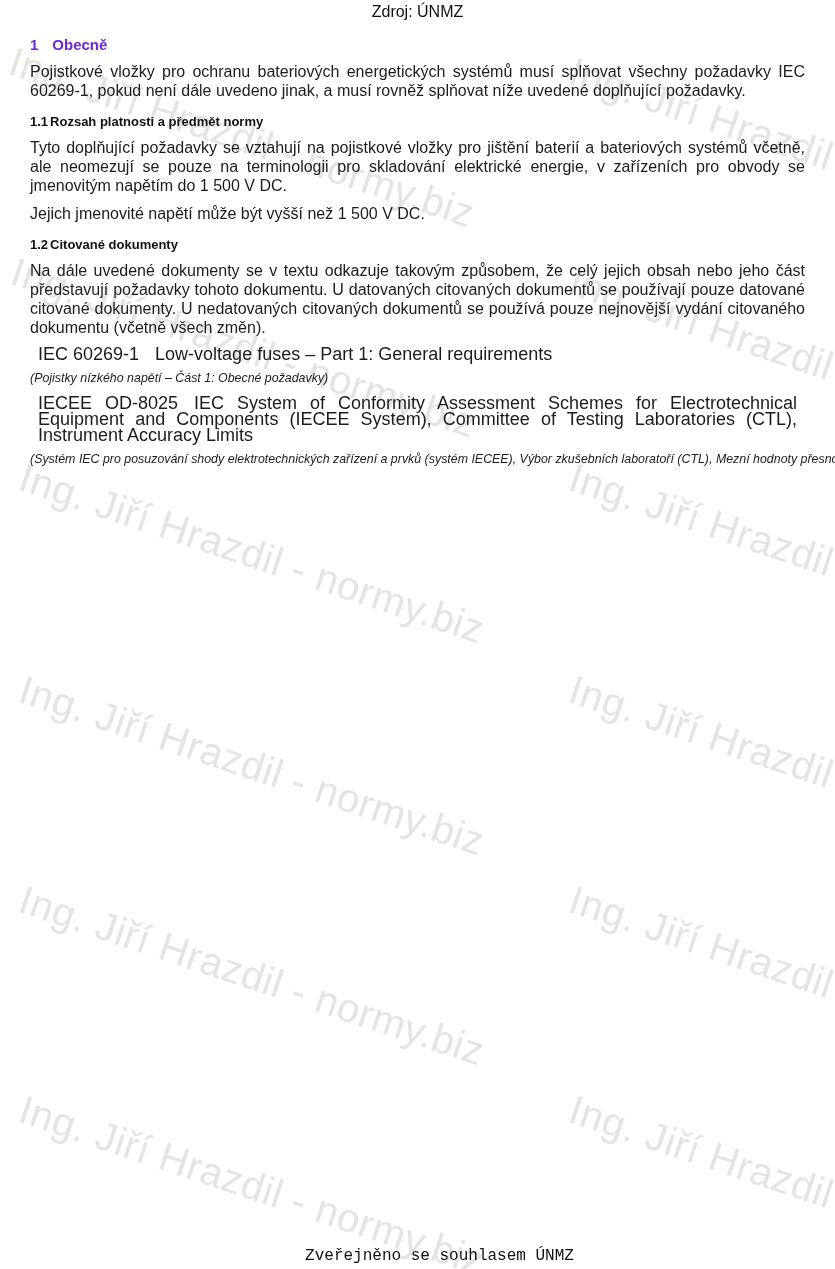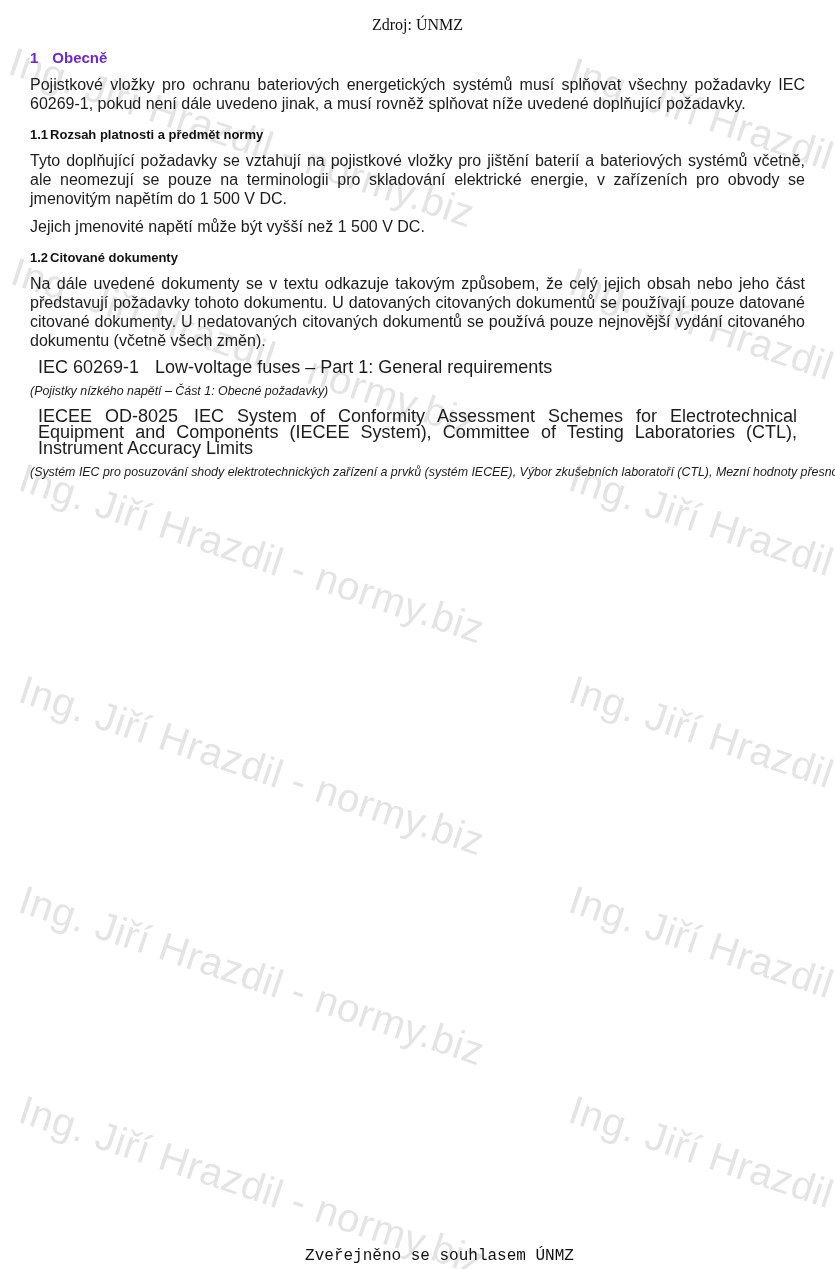--- a/index.html
+++ b/index.html
@@ -34,24 +34,24 @@
   .wm:nth-of-type(6)  { left: 578px; top: 455px; }
   .wm:nth-of-type(7)  { left: 28px;  top: 667px; }
   .wm:nth-of-type(8)  { left: 578px; top: 667px; }
   .wm:nth-of-type(9)  { left: 28px;  top: 877px; }
   .wm:nth-of-type(10) { left: 578px; top: 877px; }
   .wm:nth-of-type(11) { left: 28px;  top: 1087px; }
   .wm:nth-of-type(12) { left: 578px; top: 1087px; }
   
   .content { position: relative; z-index: 1; padding: 0 30px; }
   .page-header {
-    font-family: Liberation Serif, serif;
+    font-family: Liberation Sans, sans-serif;
     font-size: 16px;
     text-align: center;
-    padding-top: 16px;
+    padding-top: 3px;
     color: #111;
   }
   h1.sec {
     font-size: 15px;
     font-weight: bold;
     color: #6d28d9;
     margin: 15px 0 0 0;
   }
   h1.sec .num { display: inline-block; margin-right: 14px; }
   h2.sec {

